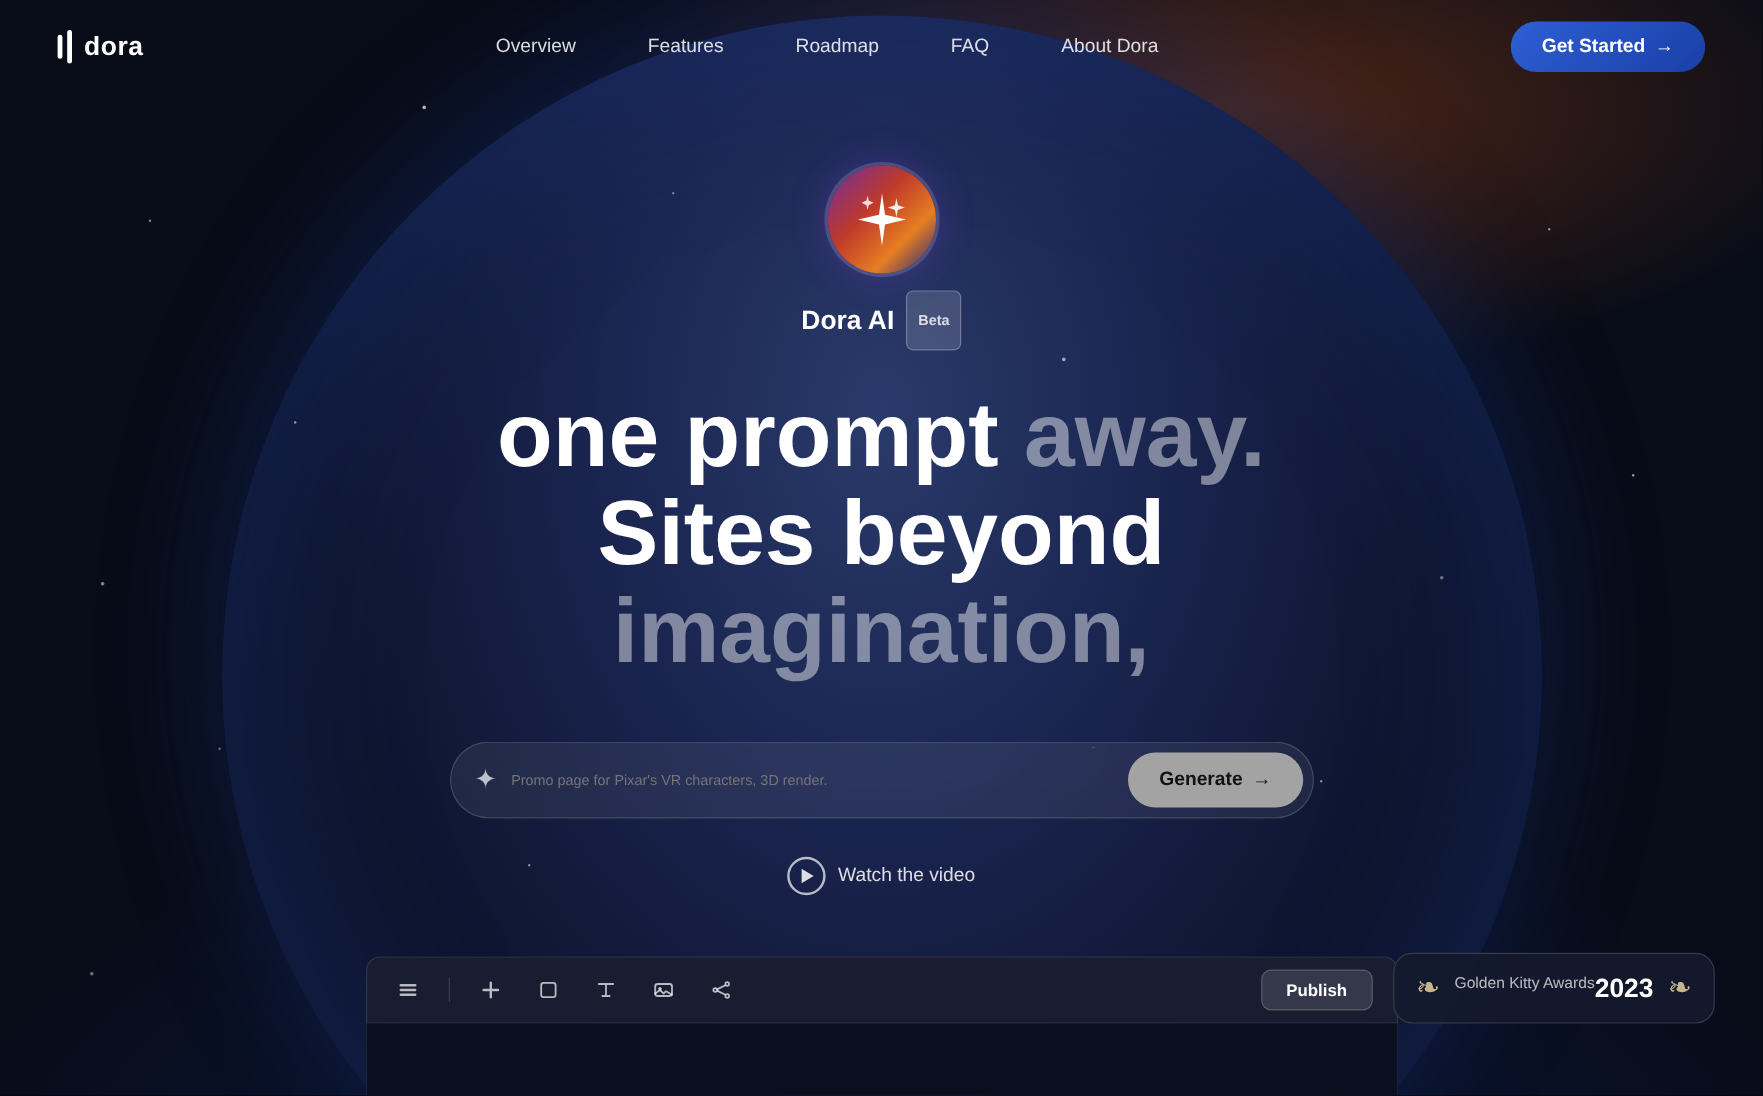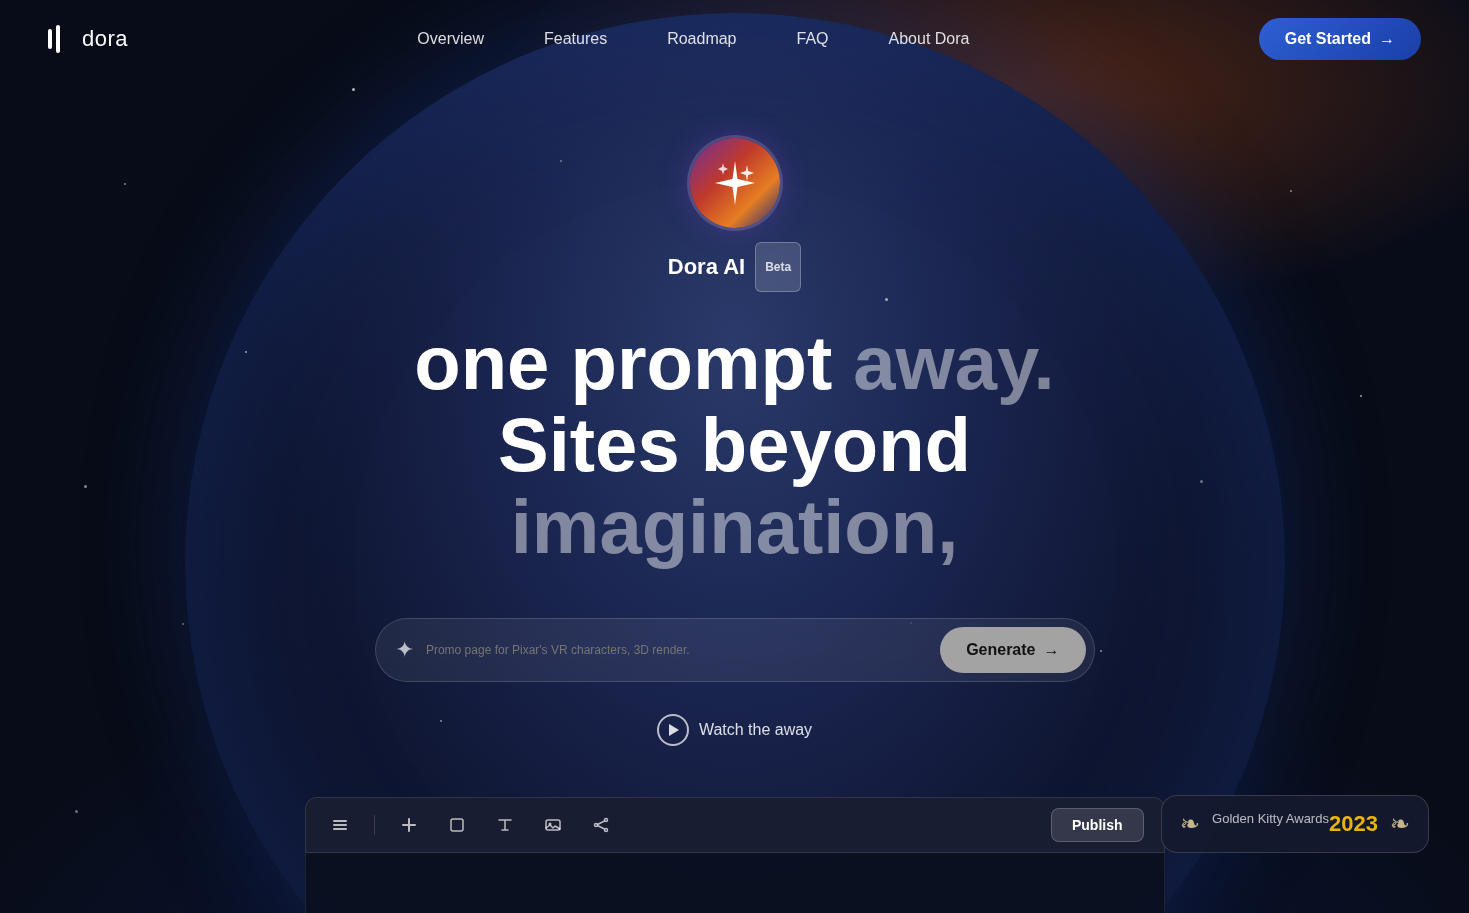--- a/index.html
+++ b/index.html
@@ -77,23 +77,22 @@
     }
 
     .logo-bar {
       width: 4px;
       border-radius: 2px;
       background: #fff;
     }
 
     .logo-text {
       font-size: 22px;
-      font-weight: 400;
+      font-weight: 700;
       letter-spacing: 0.5px;
-      margin-left: 12px;
     }
 
     .nav-links {
       display: flex;
       align-items: center;
       gap: 60px;
       list-style: none;
     }
 
     .nav-links a {
@@ -358,21 +357,21 @@
 
     .award-title-text {
       font-size: 13px;
       color: rgba(255,255,255,0.7);
       line-height: 1.3;
     }
 
     .award-year {
       font-size: 22px;
       font-weight: 800;
-      color: #eab308;
+      color: #ffffff;
     }
 
     .award-laurels-right {
       font-size: 24px;
       color: rgba(220,200,150,0.9);
     }
   </style>
 </head>
 <body>
 
@@ -461,21 +460,21 @@
     <button class="generate-btn">
       <span>Generate</span>
       <span>→</span>
     </button>
   </div>
 
   <button class="watch-video-btn">
     <div class="play-circle">
       <div class="play-triangle"></div>
     </div>
-    <span>Watch the away</span>
+    <span>Watch the video</span>
   </button>
 
 </div>
 
 <div class="editor-bar">
   <div class="editor-toolbar">
     <div class="toolbar-icon">
       <svg width="18" height="18" viewBox="0 0 18 18" fill="rgba(255,255,255,0.7)">
           <rect x="2" y="4" width="14" height="2" rx="1"></rect>
           <rect x="2" y="8" width="14" height="2" rx="1"></rect>

